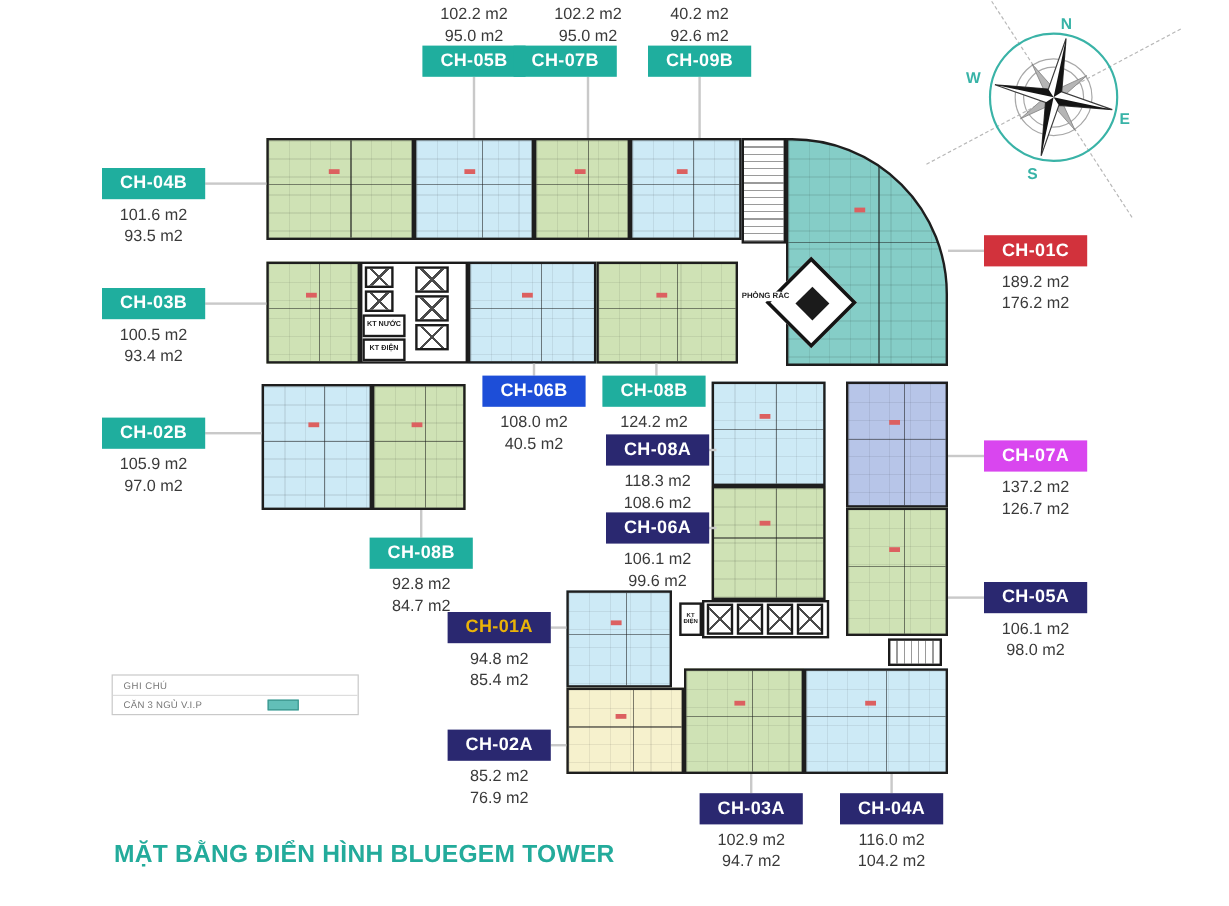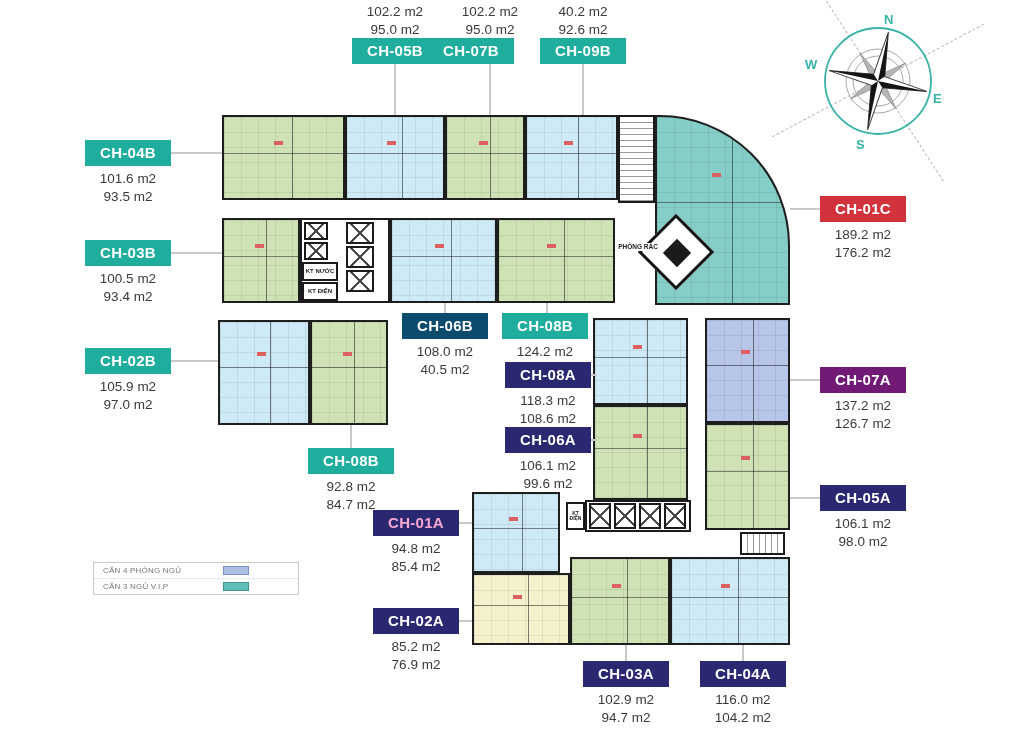--- a/index.html
+++ b/index.html
@@ -205,31 +205,31 @@
   <div class="chip c-ch02b" style="background-color:#1fae9e;color:#ffffff">CH-02B</div>
   <div class="areas a-ch02b">
       <div>105.9 m2</div>
       <div>97.0 m2</div>
     </div>
   <div class="chip c-ch01c" style="background-color:#d2323c;color:#ffffff">CH-01C</div>
   <div class="areas a-ch01c">
       <div>189.2 m2</div>
       <div>176.2 m2</div>
     </div>
-  <div class="chip c-ch07a" style="background-color:#701a75;color:#ffffff">CH-07A</div>
+  <div class="chip c-ch07a" style="background-color:#d946ef;color:#ffffff">CH-07A</div>
   <div class="areas a-ch07a">
       <div>137.2 m2</div>
       <div>126.7 m2</div>
     </div>
   <div class="chip c-ch05a" style="background-color:#2a2870;color:#ffffff">CH-05A</div>
   <div class="areas a-ch05a">
       <div>106.1 m2</div>
       <div>98.0 m2</div>
     </div>
-  <div class="chip c-ch06b" style="background-color:#0c4a6e;color:#ffffff">CH-06B</div>
+  <div class="chip c-ch06b" style="background-color:#1d4ed8;color:#ffffff">CH-06B</div>
   <div class="areas a-ch06b">
       <div>108.0 m2</div>
       <div>40.5 m2</div>
     </div>
   <div class="chip c-ch08b" style="background-color:#1fae9e;color:#ffffff">CH-08B</div>
   <div class="areas a-ch08b">
       <div>124.2 m2</div>
       <div>112.1 m2</div>
     </div>
   <div class="chip c-ch08a" style="background-color:#2a2870;color:#ffffff">CH-08A</div>
@@ -240,21 +240,21 @@
   <div class="chip c-ch06a" style="background-color:#2a2870;color:#ffffff">CH-06A</div>
   <div class="areas a-ch06a">
       <div>106.1 m2</div>
       <div>99.6 m2</div>
     </div>
   <div class="chip c-ch01b" style="background-color:#1fae9e;color:#ffffff">CH-08B</div>
   <div class="areas a-ch01b">
       <div>92.8 m2</div>
       <div>84.7 m2</div>
     </div>
-  <div class="chip c-ch01a" style="background-color:#2a2870;color:#f9a8d4">CH-01A</div>
+  <div class="chip c-ch01a" style="background-color:#2a2870;color:#eab308">CH-01A</div>
   <div class="areas a-ch01a">
       <div>94.8 m2</div>
       <div>85.4 m2</div>
     </div>
   <div class="chip c-ch02a" style="background-color:#2a2870;color:#ffffff">CH-02A</div>
   <div class="areas a-ch02a">
       <div>85.2 m2</div>
       <div>76.9 m2</div>
     </div>
   <div class="chip c-ch03a" style="background-color:#2a2870;color:#ffffff">CH-03A</div>
@@ -262,24 +262,21 @@
       <div>102.9 m2</div>
       <div>94.7 m2</div>
     </div>
   <div class="chip c-ch04a" style="background-color:#2a2870;color:#ffffff">CH-04A</div>
   <div class="areas a-ch04a">
       <div>116.0 m2</div>
       <div>104.2 m2</div>
     </div>
 
   <div class="legend">
-    <div class="lrow">
-      <span class="lrow-label">CĂN 4 PHÒNG NGỦ</span>
-      <span class="sw" style="background-color:#aebfe4;border-color:#7d90c4"></span>
-    </div>
+    <div class="legend-header">GHI CHÚ</div>
     <div class="lrow">
       <span class="lrow-label">CĂN 3 NGỦ V.I.P</span>
       <span class="sw" style="background-color:#62bfb8;border-color:#3c968e"></span>
     </div>
   </div>
 
   <div class="dash dash-a"></div>
   <div class="dash dash-b"></div>
   <svg class="compass-svg" viewBox="0 0 126 126">
     <circle cx="63" cy="63" r="53" fill="none" stroke="#3ab3a7" stroke-width="1.8"></circle>
@@ -292,14 +289,15 @@
       <path d="M50 0 L5.7 5.7 L0 0 Z" fill="#141414"></path>
       <path d="M0 50 L-5.7 5.7 L0 0 Z" fill="#141414"></path>
       <path d="M-50 0 L-5.7 -5.7 L0 0 Z" fill="#141414"></path>
     </g>
   </svg>
   <span class="cl cl-n" style="color:#38b3a7">N</span>
   <span class="cl cl-w" style="color:#38b3a7">W</span>
   <span class="cl cl-e" style="color:#38b3a7">E</span>
   <span class="cl cl-s" style="color:#38b3a7">S</span>
 
+  <div class="title" style="color:#23ab9b">MẶT BẰNG ĐIỂN HÌNH BLUEGEM TOWER</div>
 
 </div>
 
 </body></html>

